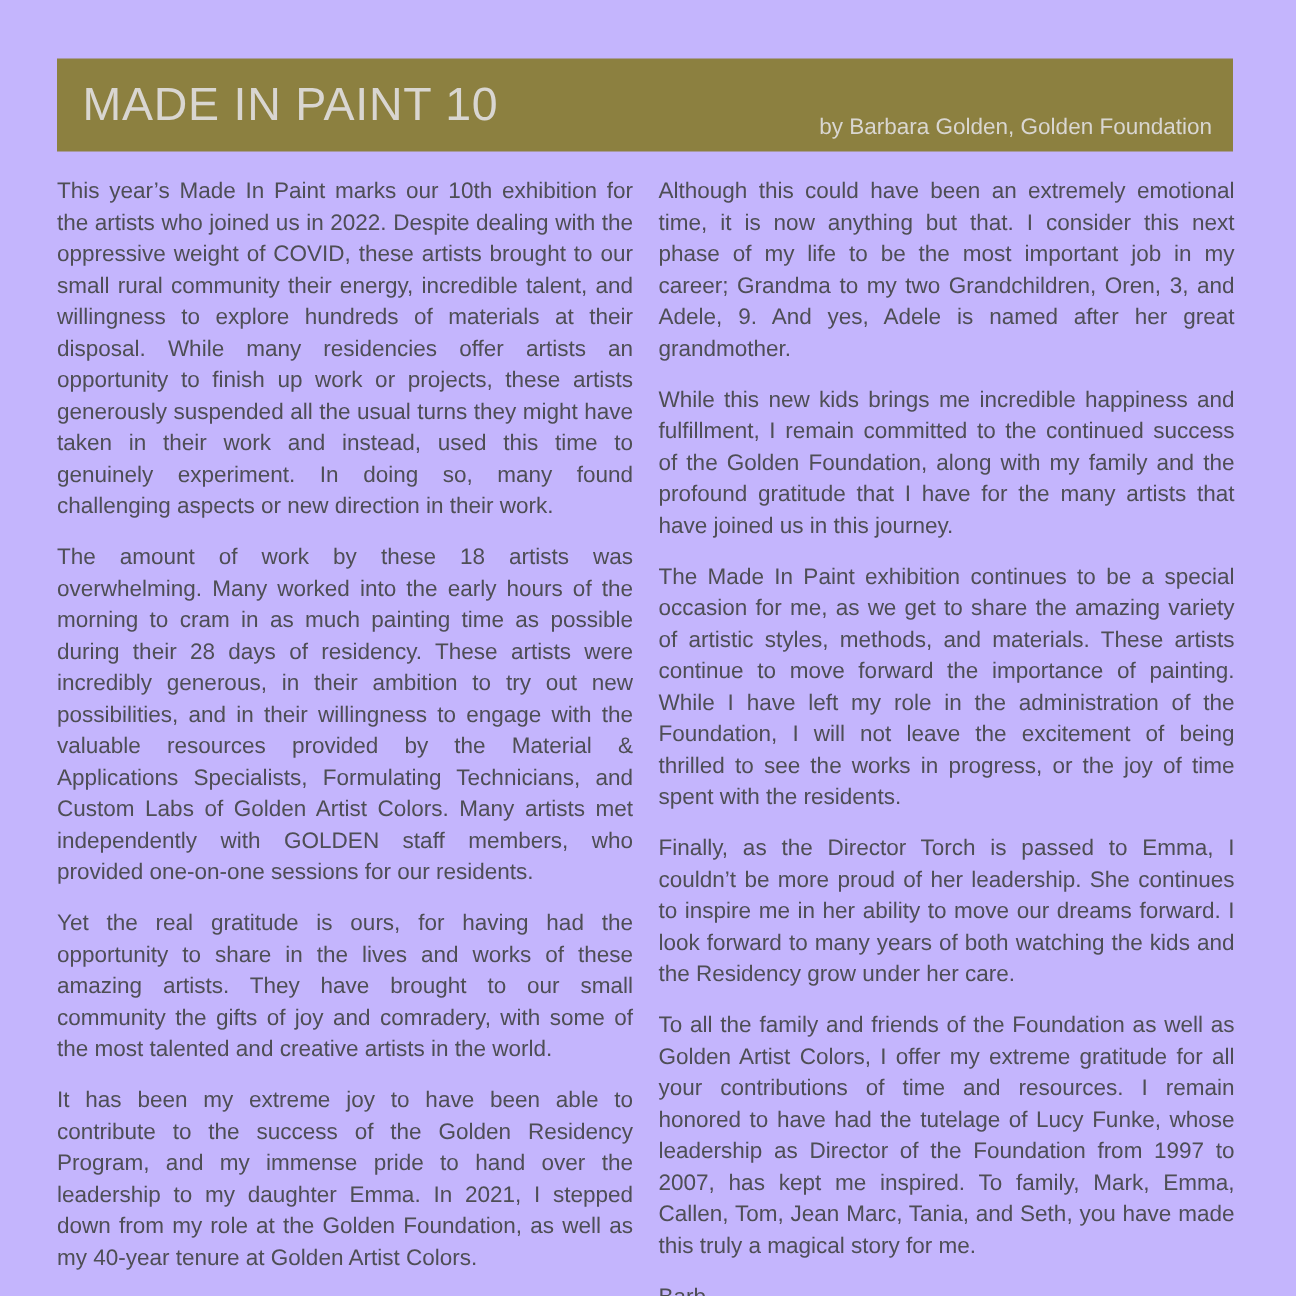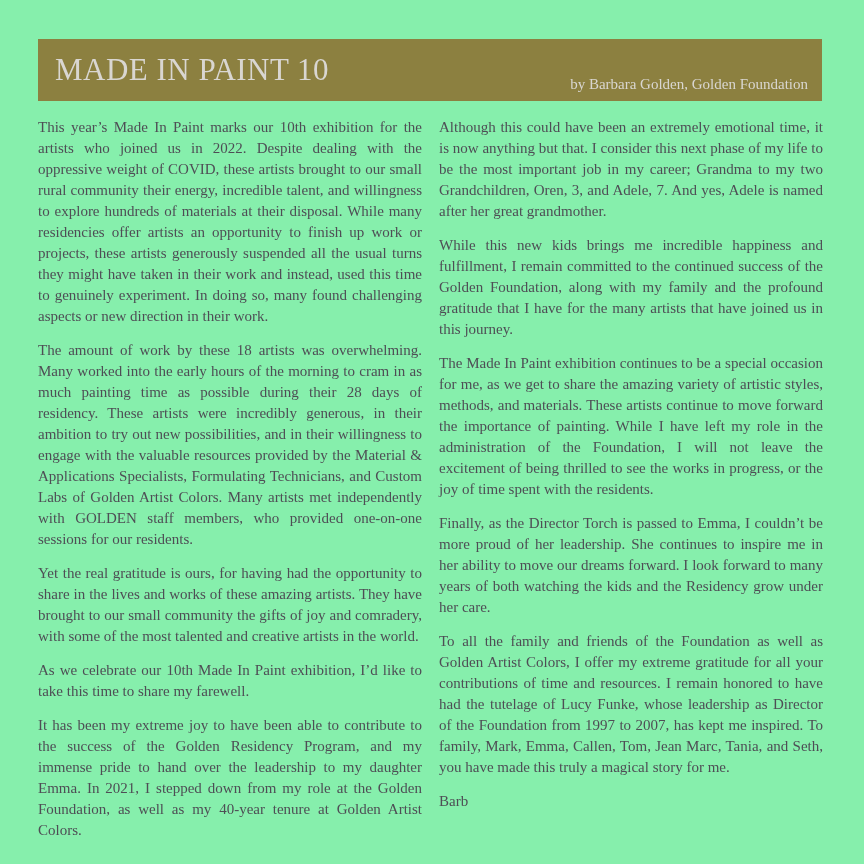--- a/index.html
+++ b/index.html
@@ -4,22 +4,22 @@
 <style>
   html, body {
     margin: 0;
     padding: 0;
     background: #ffffff;
   }
   .page {
     position: relative;
     width: 864px;
     height: 864px;
-    background: #86efac;
-    font-family: Liberation Serif, serif;
+    background: #c4b5fd;
+    font-family: Liberation Sans, sans-serif;
     overflow: hidden;
   }
   .banner {
     position: absolute;
     left: 38px;
     top: 39px;
     width: 784px;
     height: 62px;
     background: #8c8040;
     display: flex;
@@ -76,26 +76,25 @@
     <div class="banner-title">MADE IN PAINT 10</div>
     <div class="banner-byline">by Barbara Golden, Golden Foundation</div>
   </div>
 
   <div class="content">
 
     <div class="column">
       <p>This year’s Made In Paint marks our 10th exhibition for the artists who joined us in 2022. Despite dealing with the oppressive weight of COVID, these artists brought to our small rural community their energy, incredible talent, and willingness to explore hundreds of materials at their disposal. While many residencies offer artists an opportunity to finish up work or projects, these artists generously suspended all the usual turns they might have taken in their work and instead, used this time to genuinely experiment. In doing so, many found challenging aspects or new direction in their work.</p>
       <p>The amount of work by these 18 artists was overwhelming. Many worked into the early hours of the morning to cram in as much painting time as possible during their 28 days of residency. These artists were incredibly generous, in their ambition to try out new possibilities, and in their willingness to engage with the valuable resources provided by the Material &amp; Applications Specialists, Formulating Technicians, and Custom Labs of Golden Artist Colors. Many artists met independently with GOLDEN staff members, who provided one-on-one sessions for our residents.</p>
       <p>Yet the real gratitude is ours, for having had the opportunity to share in the lives and works of these amazing artists. They have brought to our small community the gifts of joy and comradery, with some of the most talented and creative artists in the world.</p>
-      <p>As we celebrate our 10th Made In Paint exhibition, I’d like to take this time to share my farewell.</p>
       <p>It has been my extreme joy to have been able to contribute to the success of the Golden Residency Program, and my immense pride to hand over the leadership to my daughter Emma. In 2021, I stepped down from my role at the Golden Foundation, as well as my 40-year tenure at Golden Artist Colors.</p>
     </div>
 
     <div class="column">
-      <p>Although this could have been an extremely emotional time, it is now anything but that. I consider this next phase of my life to be the most important job in my career; Grandma to my two Grandchildren, Oren, 3, and Adele, 7. And yes, Adele is named after her great grandmother.</p>
+      <p>Although this could have been an extremely emotional time, it is now anything but that. I consider this next phase of my life to be the most important job in my career; Grandma to my two Grandchildren, Oren, 3, and Adele, 9. And yes, Adele is named after her great grandmother.</p>
       <p>While this new kids brings me incredible happiness and fulfillment, I remain committed to the continued success of the Golden Foundation, along with my family and the profound gratitude that I have for the many artists that have joined us in this journey.</p>
       <p>The Made In Paint exhibition continues to be a special occasion for me, as we get to share the amazing variety of artistic styles, methods, and materials. These artists continue to move forward the importance of painting. While I have left my role in the administration of the Foundation, I will not leave the excitement of being thrilled to see the works in progress, or the joy of time spent with the residents.</p>
       <p>Finally, as the Director Torch is passed to Emma, I couldn’t be more proud of her leadership. She continues to inspire me in her ability to move our dreams forward. I look forward to many years of both watching the kids and the Residency grow under her care.</p>
       <p>To all the family and friends of the Foundation as well as Golden Artist Colors, I offer my extreme gratitude for all your contributions of time and resources. I remain honored to have had the tutelage of Lucy Funke, whose leadership as Director of the Foundation from 1997 to 2007, has kept me inspired. To family, Mark, Emma, Callen, Tom, Jean Marc, Tania, and Seth, you have made this truly a magical story for me.</p>
       <p class="signature">Barb</p>
     </div>
 
   </div>
 
 </div>

